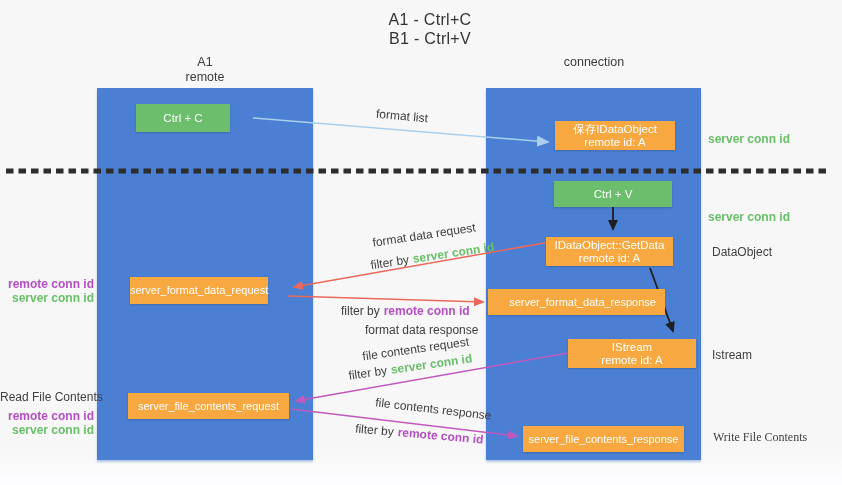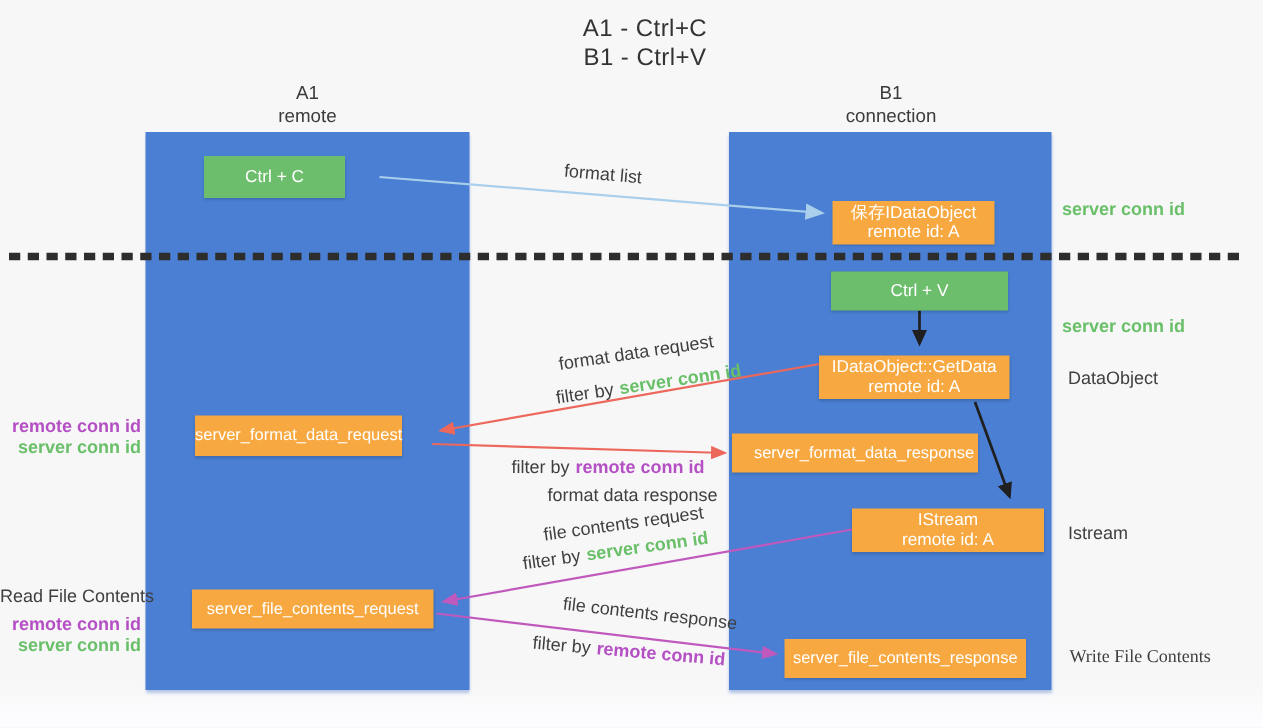--- a/index.html
+++ b/index.html
@@ -35,25 +35,25 @@
   svg#arrow-layer { position: absolute; left: 0; top: 0; }
   .node {
     position: absolute; color: #ffffff; text-align: center;
     display: flex; flex-direction: column; justify-content: center;
     font-size: 11.5px; line-height: 13px;
     box-shadow: 0 1px 2px rgba(0,0,0,0.18);
   }
   .green  { background: #6cbe6c; }
   .orange { background: #f8a840; }
   #node-ctrl-c   { left:136px; top:104px; width:94px; height:28px; }
-  #node-save-ido { left:555px; top:134px; width:108px; height:29px; }
+  #node-save-ido { left:555px; top:121px; width:120px; height:29px; }
   #node-ctrl-v   { left:554px; top:181px; width:118px; height:26px; }
   #node-getdata  { left:546px; top:237px; width:127px; height:29px; }
   #node-fmt-req  { left:130px; top:277px; width:138px; height:27px; font-size:11px; }
-  #node-fmt-resp { left:488px; top:289px; width:164px; height:26px; font-size:11px;padding-left:12px; }
+  #node-fmt-resp { left:488px; top:289px; width:177px; height:26px; font-size:11px;padding-left:12px; }
   #node-istream  { left:568px; top:339px; width:128px; height:29px; }
   #node-file-req { left:128px; top:393px; width:161px; height:26px; font-size:11px; }
   #node-file-resp{ left:523px; top:426px; width:161px; height:26px; font-size:11px; }
   .alabel {
     position: absolute; white-space: nowrap;
     font-size: 12px; color: #3f3f3f;
   }
   .alabel .conn-green  { color: #6abf69; font-weight: bold; }
   .alabel .conn-purple { color: #b44fc4; font-weight: bold; }
   .gap { display:inline-block; width:4px; }
@@ -90,21 +90,20 @@
   <div class="title">
     <div>A1 - Ctrl+C</div>
     <div>B1 - Ctrl+V</div>
   </div>
 
   <div class="lane-header" id="lane-header-left">
     <div>A1</div>
     <div>remote</div>
   </div>
   <div class="lane-header" id="lane-header-right">
-    <div>B1</div>
     <div>connection</div>
   </div>
 
   <div class="lane" id="lane-left"></div>
   <div class="lane" id="lane-right"></div>
 
   <svg id="arrow-layer" width="842" height="485" viewBox="0 0 842 485">
     <defs>
       <marker id="ah-blue" markerUnits="userSpaceOnUse" markerWidth="13" markerHeight="11" refX="11" refY="5.5" orient="auto">
           <path d="M0,0 L13,5.5 L0,11 z" fill="#a9cfec"></path>

